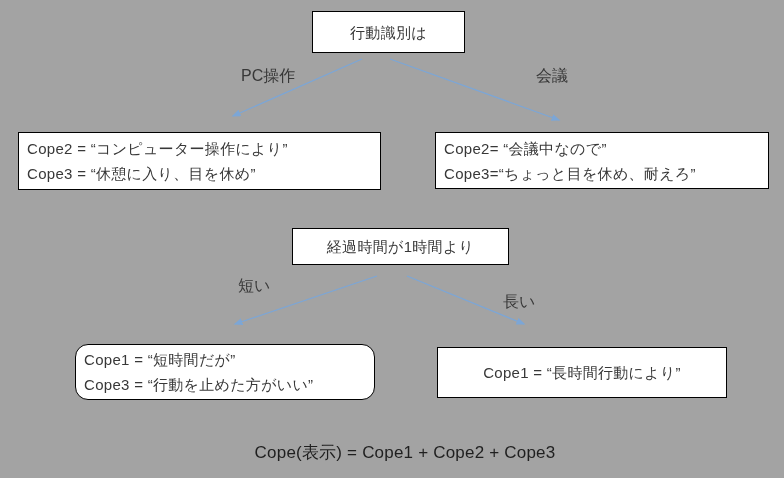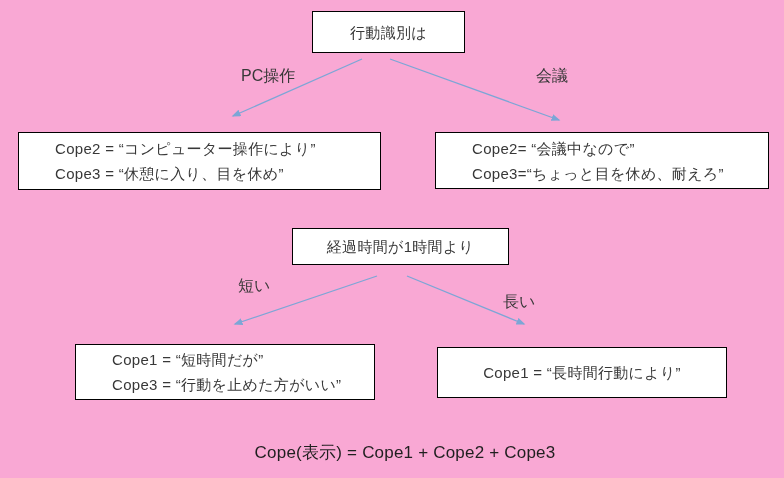--- a/index.html
+++ b/index.html
@@ -1,20 +1,20 @@
 <!DOCTYPE html>
 <html><head>
 <meta charset="utf-8">
 <style>
   html, body { margin: 0; padding: 0; background: #ffffff; }
   .canvas {
     position: relative;
     width: 784px;
     height: 478px;
-    background: #f9a8d4;
+    background: #a3a3a3;
     font-family: "Liberation Sans", "DejaVu Sans", sans-serif;
     color: #383838;
     overflow: hidden;
   }
   .edges {
     position: absolute;
     left: 0; top: 0;
     width: 784px; height: 478px;
     pointer-events: none;
   }
@@ -22,21 +22,21 @@
     position: absolute;
     background: #ffffff;
     border: 1.5px solid #000000;
     box-sizing: border-box;
     font-size: 15px;
     display: flex;
     flex-direction: column;
     justify-content: center;
   }
   .box.centered { align-items: center; text-align: center; }
-  .box.left-pad { padding-left: 36px; align-items: flex-start; }
+  .box.left-pad { padding-left: 8px; align-items: flex-start; }
   .box .line {
     display: block;
     line-height: 25px;
     white-space: nowrap;
     letter-spacing: 0.3px;
   }
   .edge-label {
     position: absolute;
     font-size: 16px;
     color: #383838;
@@ -88,21 +88,21 @@
     <span class="line">Cope3=“ちょっと目を休め、耐えろ”</span>
   </div>
 
   <div class="box centered" style="left:292px; top:228px; width:217px; height:37px;">
     <span class="line">経過時間が1時間より</span>
   </div>
 
   <span class="edge-label" style="left:238px; top:276px;">短い</span>
   <span class="edge-label" style="left:478px; top:292px;margin-left:25px;">長い</span>
 
-  <div class="box left-pad" style="left:75px; top:344px; width:300px; height:56px;">
+  <div class="box left-pad" style="left:75px; top:344px; width:300px; height:56px;border-radius:13px;">
     <span class="line">Cope1 = “短時間だが”</span>
     <span class="line">Cope3 = “行動を止めた方がいい”</span>
   </div>
 
   <div class="box centered" style="left:437px; top:347px; width:290px; height:51px;">
     <span class="line">Cope1 = “長時間行動により”</span>
   </div>
 
   <div class="formula">Cope(表示) = Cope1 + Cope2 + Cope3</div>
 

